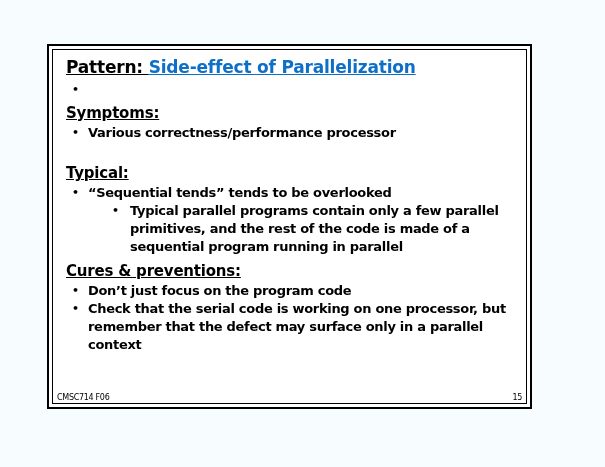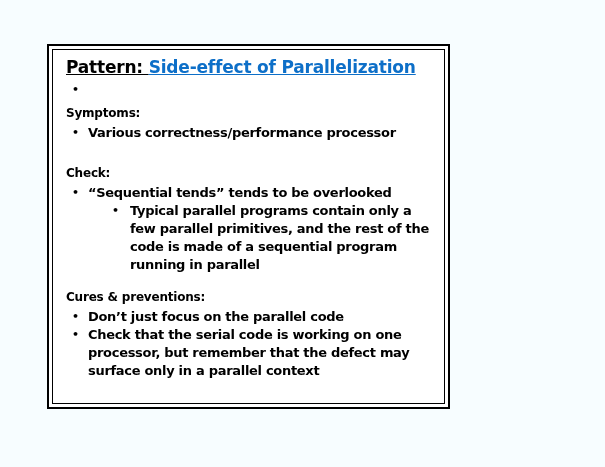--- a/index.html
+++ b/index.html
@@ -12,21 +12,21 @@
     position: relative;
     background: #f7fdff;
     font-family: "DejaVu Sans", "Liberation Sans", sans-serif;
     color: #000;
     overflow: hidden;
   }
   .slide-frame {
     position: absolute;
     left: 47px;
     top: 44px;
-    width: 403px;
+    width: 485px;
     height: 365px;
     border: 2px solid #000;
     background: #ffffff;
     box-sizing: border-box;
   }
   .slide-inner {
     position: absolute;
     left: 3px;
     top: 3px;
     right: 3px;
@@ -49,29 +49,30 @@
   }
   .slide-title .title-prefix {
     color: #000;
     text-decoration: underline;
   }
   .slide-title .title-emphasis {
     color: #0d6fc8;
     text-decoration: underline;
   }
   .section-heading {
-    font-size: 12px;
+    font-size: 15px;
     font-weight: bold;
+    text-decoration: underline;
     letter-spacing: -0.2px;
     line-height: 20px;
     margin-bottom: 1px;
   }
   .gap-lg { margin-top: 25px; }
   .gap-md { margin-top: 21px; }
-  .gap-none { margin-top: 13px; }
+  .gap-none { margin-top: 5px; }
   .bullet-item {
     position: relative;
     font-size: 13px;
     font-weight: bold;
     letter-spacing: -0.3px;
     line-height: 18px;
   }
   .bullet-item.lvl1 { padding-left: 22px; }
   .bullet-item.lvl2 { padding-left: 64px; }
   .bullet-marker {
@@ -113,39 +114,43 @@
 
       <div>
         <div class="section-heading gap-lg">Symptoms:</div>
         <div class="bullet-item lvl1">
           <span class="bullet-marker">•</span>
           <span>Various correctness/performance processor</span>
         </div>
       </div>
 
       <div>
-        <div class="section-heading gap-md">Check:</div>
+        <div class="section-heading gap-md">Typical:</div>
         <div class="bullet-item lvl1">
           <span class="bullet-marker">•</span>
           <span>“Sequential tends” tends to be overlooked</span>
         </div>
         <div class="bullet-item lvl2">
           <span class="bullet-marker">•</span>
           <span>Typical parallel programs contain only a few parallel primitives, and the rest of the code is made of a sequential program running in parallel</span>
         </div>
       </div>
 
       <div>
         <div class="section-heading gap-none">Cures &amp; preventions:</div>
         <div class="bullet-item lvl1">
           <span class="bullet-marker">•</span>
-          <span>Don’t just focus on the parallel code</span>
+          <span>Don’t just focus on the program code</span>
         </div>
         <div class="bullet-item lvl1">
           <span class="bullet-marker">•</span>
           <span>Check that the serial code is working on one processor, but remember that the defect may surface only in a parallel context</span>
         </div>
       </div>
 
     </div>
 
+    <div class="slide-footer">
+      <span>CMSC714 F06</span>
+      <span>15</span>
+    </div>
   </div>
 </div>
 
 </body></html>

